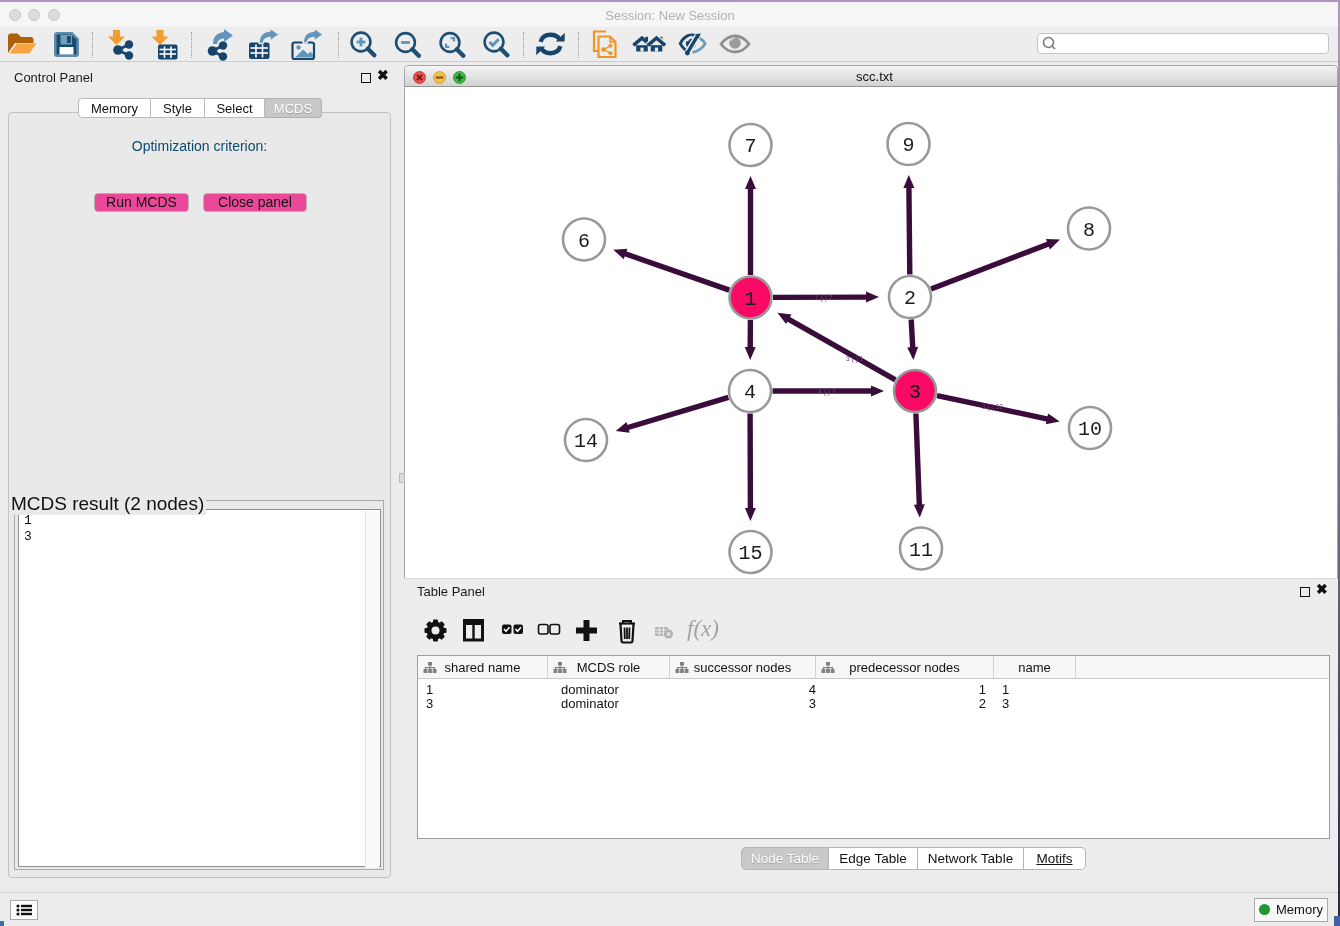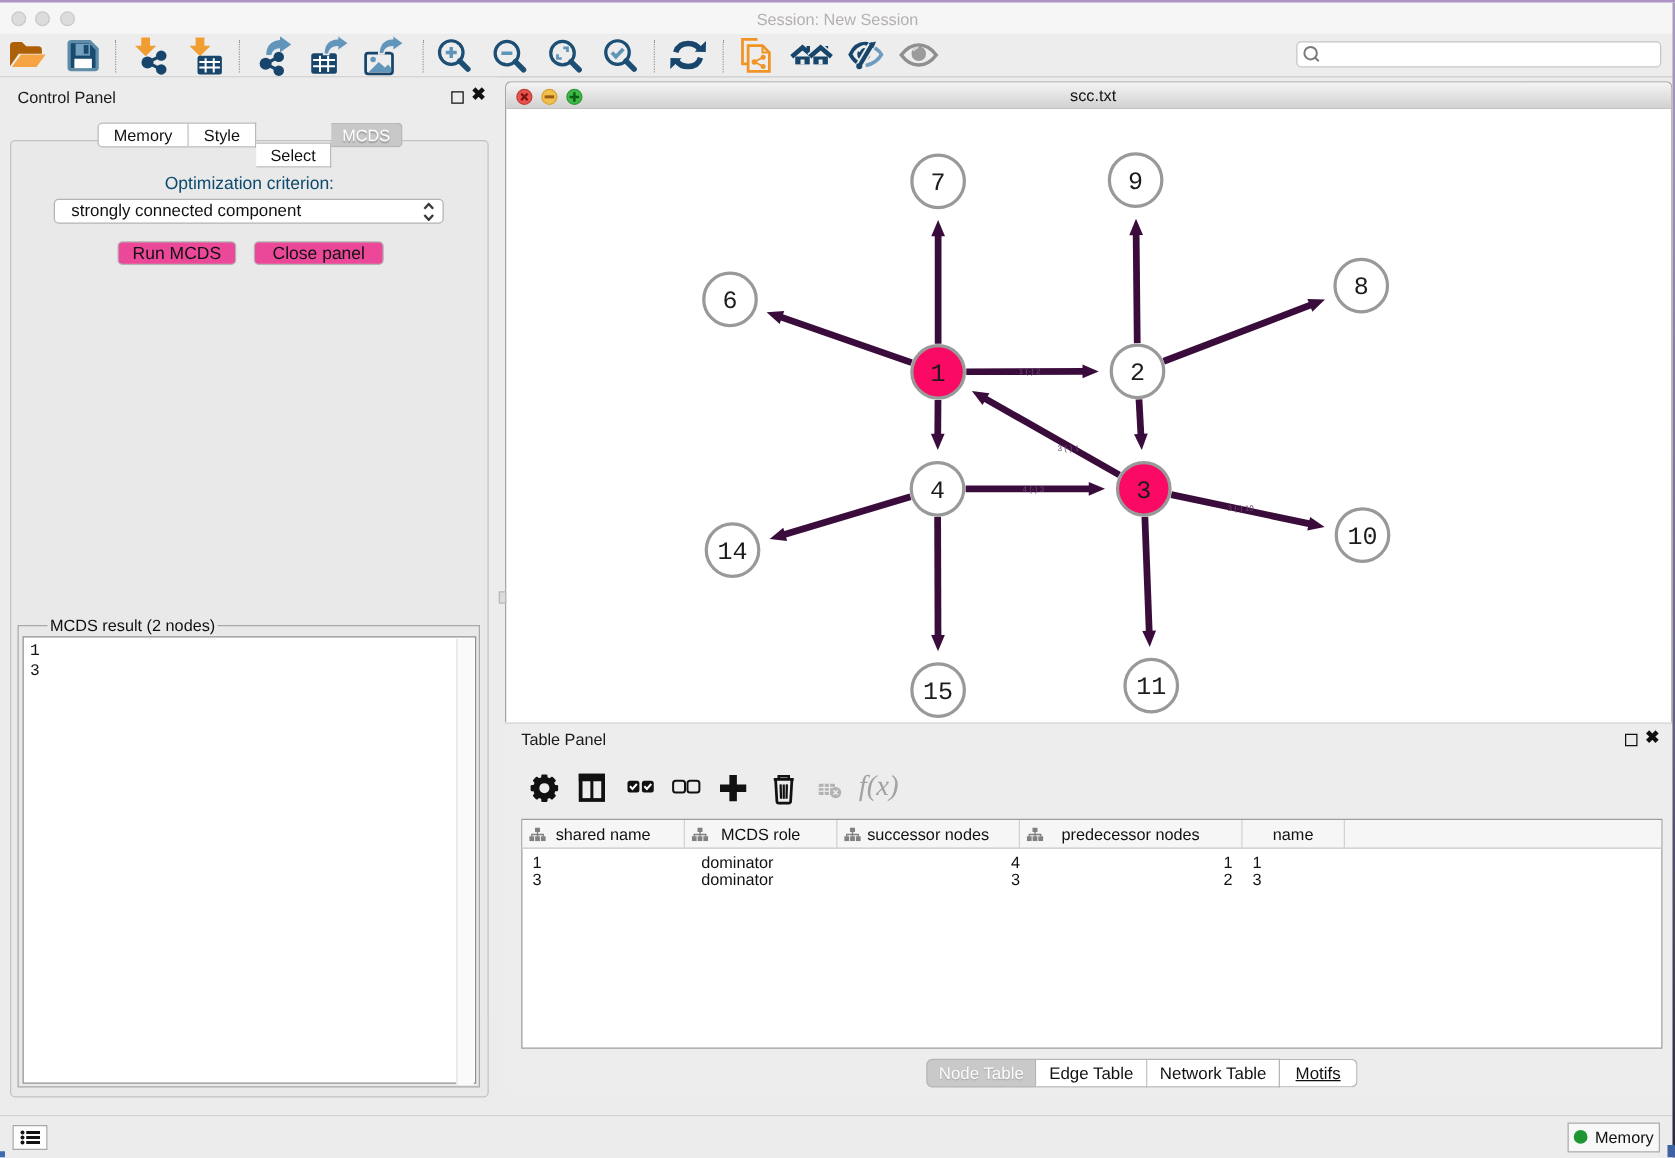--- a/index.html
+++ b/index.html
@@ -25,21 +25,21 @@
 #cp-tabs { position:absolute; left:78px; top:36px; height:20px; display:flex; }
 .cptab { height:20px; font-size:13px; color:#111; background:#fff; border:1px solid #b9b9b9; border-left:none; display:flex; align-items:center; justify-content:center; }
 .cptab.first { border-left:1px solid #b9b9b9; border-radius:4px 0 0 4px; }
 .cptab.last { border-radius:0 4px 4px 0; }
 .cptab.sel { background:#c8c8c8; color:#fff; text-shadow:0 1px 1px #9a9a9a; border-color:#b0b0b0; }
 #cp-content { position:absolute; left:8px; top:50px; width:383px; height:766px; background:#e9e9e9; border:1px solid #c2c2c2; border-radius:4px; }
 #opt-label { position:absolute; left:0; top:76px; width:100%; text-align:center; font-size:14px; color:#0c4a6e; }
 #opt-select { position:absolute; left:43px; top:97px; width:312px; height:20px; background:#fff; border:1px solid #b3b3b3; border-radius:4px; font-size:13.5px; color:#111; line-height:18px; padding-left:13px; }
 .btn { position:absolute; height:19px; background:#ec4899; border:1px solid #b3b3b3; border-radius:4px; font-size:14px; color:#111; text-align:center; line-height:17px; }
 #mcds-box { position:absolute; left:14px; top:438px; width:370px; height:370px; border:1px solid #a9a9a9; }
-#mcds-label { position:absolute; left:38px; top:431px; background:#e9e9e9; font-size:13px; color:#111; padding:0 2px; }
+#mcds-label { position:absolute; left:9px; top:431px; background:#e9e9e9; font-size:19px; color:#111; padding:0 2px; }
 #mcds-white { position:absolute; left:3px; top:8px; width:363px; height:358px; background:#fff; border:1px solid #8e8e8e; font-family:"Liberation Mono", monospace; font-size:13px; color:#111; padding:3px 0 0 5px; line-height:16px; }
 #mcds-scroll { position:absolute; right:1px; top:1px; width:14px; height:357px; background:#fafafa; border-left:1px solid #e3e3e3; }
 
 
 #netframe { left:404px; top:65px; width:934px; height:528px; background:#fff; border:1px solid #a6a6a6; border-bottom:none; border-radius:5px 5px 0 0; }
 #nethead { position:absolute; left:0; top:0; width:100%; height:21px; background:linear-gradient(#f4f4f4,#d2d2d2); border-bottom:1px solid #949494; border-radius:4px 4px 0 0; }
 #nettitle { position:absolute; left:0; top:3px; width:100%; text-align:center; text-indent:7px; font-size:13px; color:#111; }
 
 
 #tablepanel { left:404px; top:578px; width:936px; height:296px; background:#ededed; border-top:1px solid #d6d6d6; }
@@ -222,29 +222,24 @@
 </div>
 
 <div class="abs" id="leftpanel">
   <div id="cp-title">Control Panel</div>
   <div id="cp-float"></div>
   <div id="cp-close">✖</div>
   <div id="cp-content"></div>
   <div id="cp-tabs">
     <div class="cptab first" style="width:73px;">Memory</div>
     <div class="cptab" style="width:54px;">Style</div>
-    <div class="cptab" style="width:60px;margin-top:16px;">Select</div>
+    <div class="cptab" style="width:60px;">Select</div>
     <div class="cptab sel last" style="width:57px;">MCDS</div>
   </div>
   <div id="opt-label">Optimization criterion:</div>
-  <div id="opt-select">strongly connected component
-    <svg style="position:absolute; right:6px; top:2px;" width="10" height="15" viewBox="0 0 10 15">
-      <path d="M1.5,5 L5,1.2 L8.5,5 M1.5,10 L5,13.8 L8.5,10" fill="none" stroke="#3a3a3a" stroke-width="1.9"></path>
-    </svg>
-  </div>
   <div class="btn" style="left:94px; top:131px; width:95px;">Run MCDS</div>
   <div class="btn" style="left:203px; top:131px; width:104px;">Close panel</div>
   <div id="mcds-box">
     <div id="mcds-white">1<br>3<div id="mcds-scroll"></div></div>
   </div>
   <div id="mcds-label">MCDS result (2 nodes)</div>
 </div>
 
 <div class="abs" id="netframe">
   <div id="nethead">

